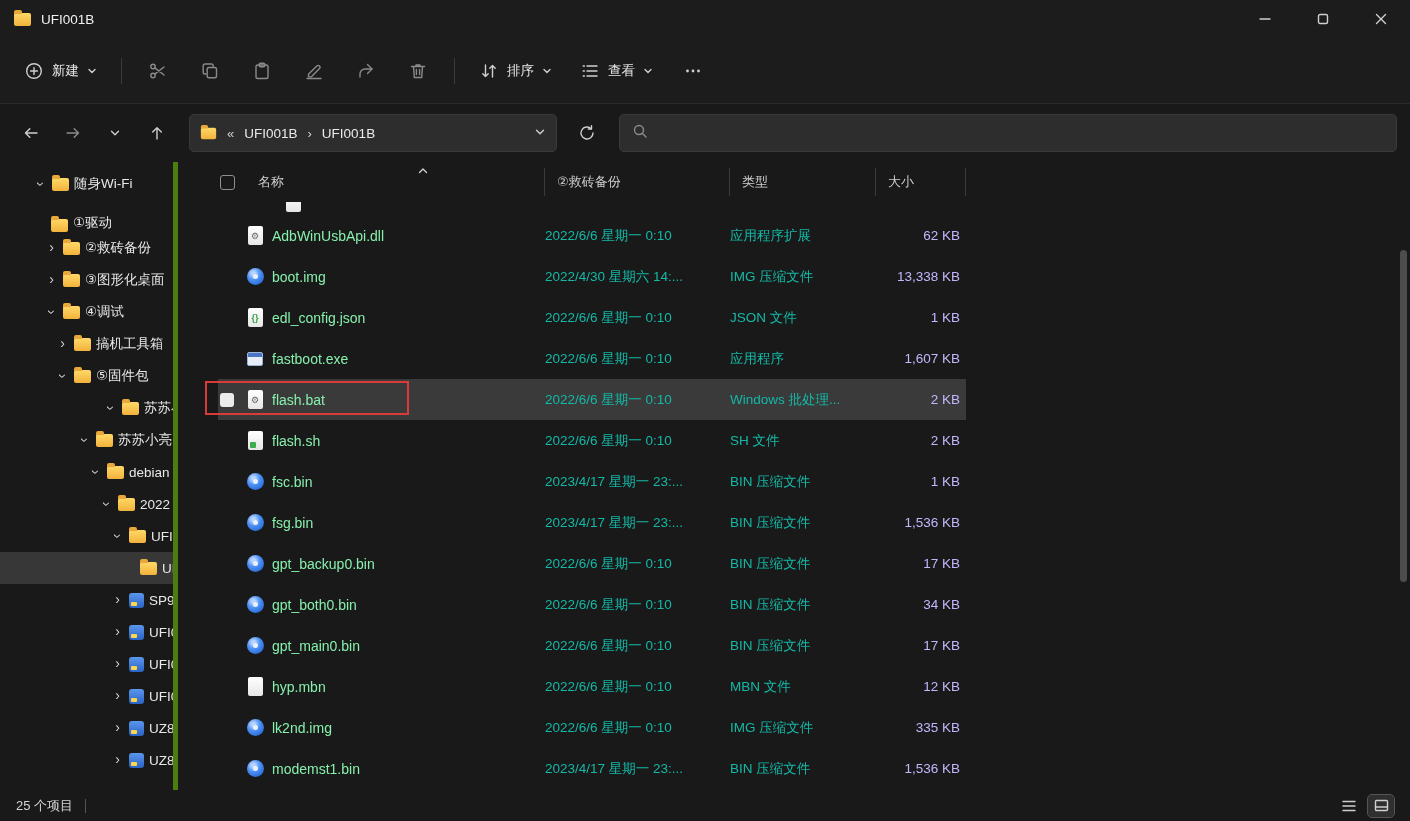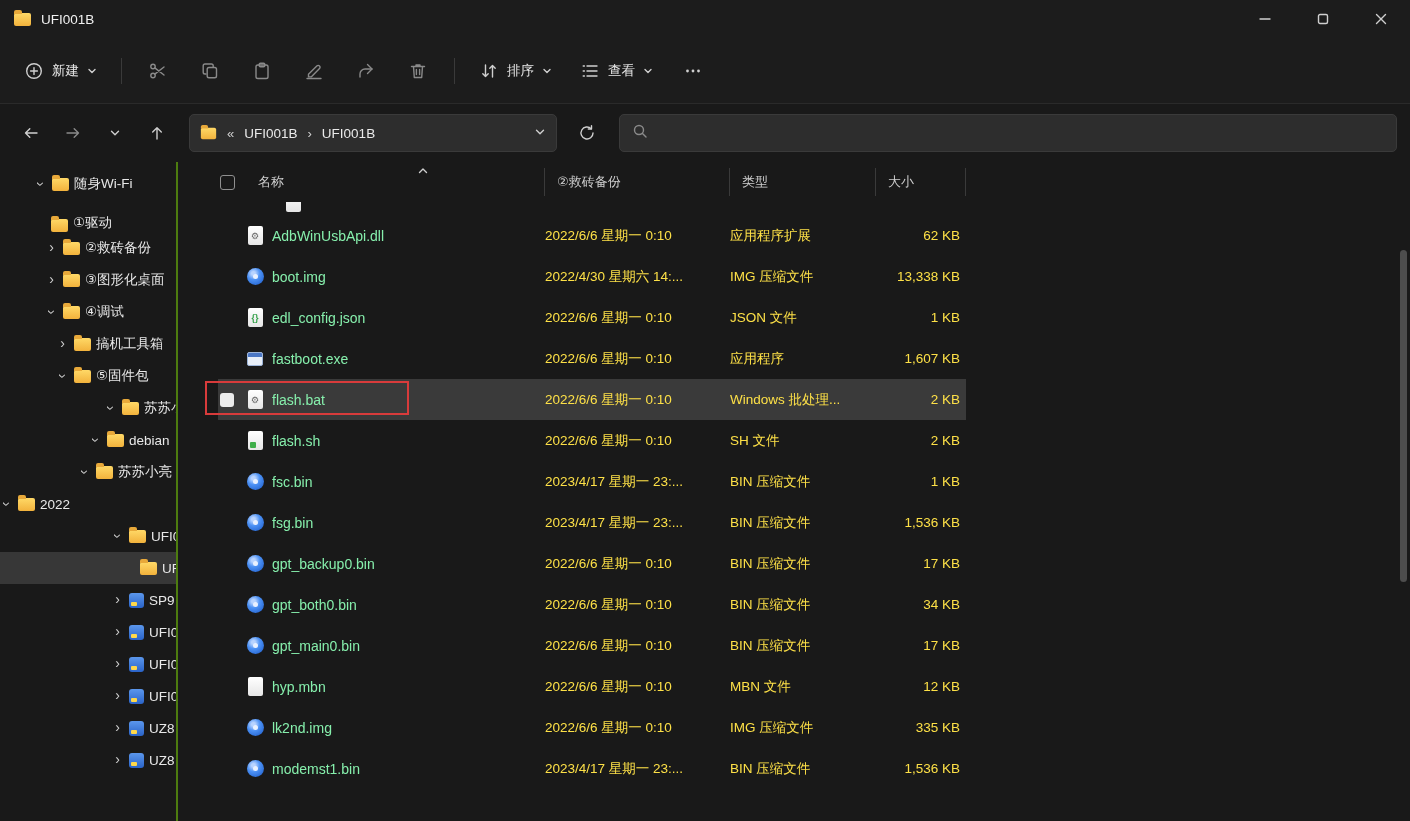--- a/index.html
+++ b/index.html
@@ -40,21 +40,21 @@
   .refresh-btn { width:36px; height:34px; display:flex; align-items:center; justify-content:center; margin-left:6px; border-radius:5px; }
   .search-box { flex:1; height:38px; margin-left:8px; background:#2d2d2d; border:1px solid #3a3a3a; border-radius:5px; display:flex; align-items:center; padding:0 12px; gap:9px; }
   .search-box input { background:transparent; border:none; outline:none; color:#eaeaea; font-size:13.5px; width:100%;
                       font-family:"Liberation Sans","DejaVu Sans",sans-serif; }
   .search-box input::placeholder { color:#8f8f8f; }
 
   
   .content { flex:1; display:flex; background:#191919; position:relative; overflow:hidden; }
 
   
-  .sidebar { width:178px; flex:0 0 178px; overflow:hidden; padding-top:6px; border-right:2px solid #4d7c0f; }
+  .sidebar { width:178px; flex:0 0 178px; overflow:hidden; padding-top:6px; border-right:5px solid #4d7c0f; }
   .side-item { height:32px; display:flex; align-items:center; gap:5px; white-space:nowrap; overflow:hidden; font-size:13.5px; color:#e8e8e8; }
   .side-item.sel { background:#373737; }
   .chev { width:13px; flex:0 0 13px; color:#cfcfcf; font-size:14px; display:flex; align-items:center; justify-content:center; transform:translateY(-1px); }
   .chev.down { transform:rotate(90deg); }
   .chev.hide { visibility:hidden; }
   .s-icon { flex:0 0 auto; }
 
   
   .file-area { flex:1; position:relative; overflow:hidden; }
   .list-head { height:40px; display:grid; grid-template-columns:28px 299px 185px 146px 90px; align-items:center; margin-left:40px; width:748px; position:relative; font-size:13px; color:#cfcfcf; }
@@ -65,22 +65,22 @@
 
   .rows { position:relative; }
   .partial-row { height:13px; position:relative; overflow:hidden; }
   .partial-icon { position:absolute; left:108px; top:-9px; width:15px; height:19px; background:linear-gradient(#fff,#e4e4e4); border-radius:2px; }
 
   .row { height:41px; display:grid; grid-template-columns:28px 26px 273px 185px 146px 90px; align-items:center; margin-left:40px; width:748px; position:relative; }
   .row.sel { background:#3a3a3a; }
   .row .cb { width:14px; height:14px; border-radius:3px; background:#ececec; margin-left:2px; visibility:hidden; }
   .row.sel .cb { visibility:visible; }
   .f-name { font-size:14px; color:#86efac; overflow:hidden; white-space:nowrap; }
-  .f-date,.f-type { font-size:13.5px; color:#fde047; overflow:hidden; white-space:nowrap; }
-  .f-size { font-size:13.5px; color:#fde047; text-align:right; padding-right:6px; white-space:nowrap; }
+  .f-date,.f-type { font-size:13.5px; color:#14b8a6; overflow:hidden; white-space:nowrap; }
+  .f-size { font-size:13.5px; color:#c4b5fd; text-align:right; padding-right:6px; white-space:nowrap; }
   .red-annotation { display:none; }
   .row.sel .red-annotation { display:block; position:absolute; left:-13px; top:2px; width:204px; height:34px; border:2px solid #d83b3b; }
 
   
   .ficon { width:18px; height:20px; position:relative; display:flex; align-items:center; justify-content:center; }
   .pagey { width:15px; height:19px; background:linear-gradient(#ffffff,#e6e6e6); border-radius:2px; position:relative;
            display:flex; align-items:center; justify-content:center; font-size:9px; color:#666; }
   .t-disc .orb { width:17px; height:17px; border-radius:50%;
                  background:radial-gradient(circle at 38% 32%, #b9d4ff 0 12%, #4d92f5 40%, #1c5bc9 95%); position:relative; }
   .t-disc .orb::after { content:''; position:absolute; left:6px; top:6px; width:5px; height:5px; border-radius:50%; background:#e9f1ff; }
@@ -325,31 +325,31 @@
         <div class="side-item" style="padding-left: 56px;">
     <span class="chev down">›</span>
     <span class="s-icon folder-ic"></span>
     <span>⑤固件包</span>
   </div>
         <div class="side-item" style="padding-left: 56px; margin-left: 48px;">
     <span class="chev down">›</span>
     <span class="s-icon folder-ic"></span>
     <span>苏苏小亮亮</span>
   </div>
+        <div class="side-item" style="padding-left: 78px;">
+    <span class="chev down">›</span>
+    <span class="s-icon folder-ic"></span>
+    <span>苏苏小亮</span>
+  </div>
         <div class="side-item" style="padding-left: 89px;">
     <span class="chev down">›</span>
     <span class="s-icon folder-ic"></span>
     <span>debian</span>
   </div>
-        <div class="side-item" style="padding-left: 78px;">
-    <span class="chev down">›</span>
-    <span class="s-icon folder-ic"></span>
-    <span>苏苏小亮</span>
-  </div>
-        <div class="side-item" style="">
+        <div class="side-item" style="padding-left: 100px;">
     <span class="chev down">›</span>
     <span class="s-icon folder-ic"></span>
     <span>2022</span>
   </div>
         <div class="side-item" style="padding-left: 111px;">
     <span class="chev down">›</span>
     <span class="s-icon folder-ic"></span>
     <span>UFI0</span>
   </div>
         <div class="side-item sel" style="padding-left: 122px;">
@@ -568,14 +568,31 @@
     <span class="f-type">BIN 压缩文件</span>
     <span class="f-size">1,536 KB</span>
 
   </div>
         </div>
 
       <div class="scroll-v"></div>
     </div>
   </div>
 
+  <div class="statusbar">
+    <span>25 个项目</span>
+    <span class="status-sep"></span>
+    <div class="status-views">
+      <div class="view-toggle">
+        <svg width="16" height="14" viewBox="0 0 16 14">
+            <path d="M2 2.5h12M2 7h12M2 11.5h12"></path>
+          </svg>
+      </div>
+      <div class="view-toggle active">
+        <svg width="15" height="13" viewBox="0 0 15 13">
+            <rect x="1.5" y="1.5" width="12" height="10" rx="1"></rect>
+            <path d="M1.5 8h12"></path>
+          </svg>
+      </div>
+    </div>
+  </div>
 
 </div>
 
 </body></html>

